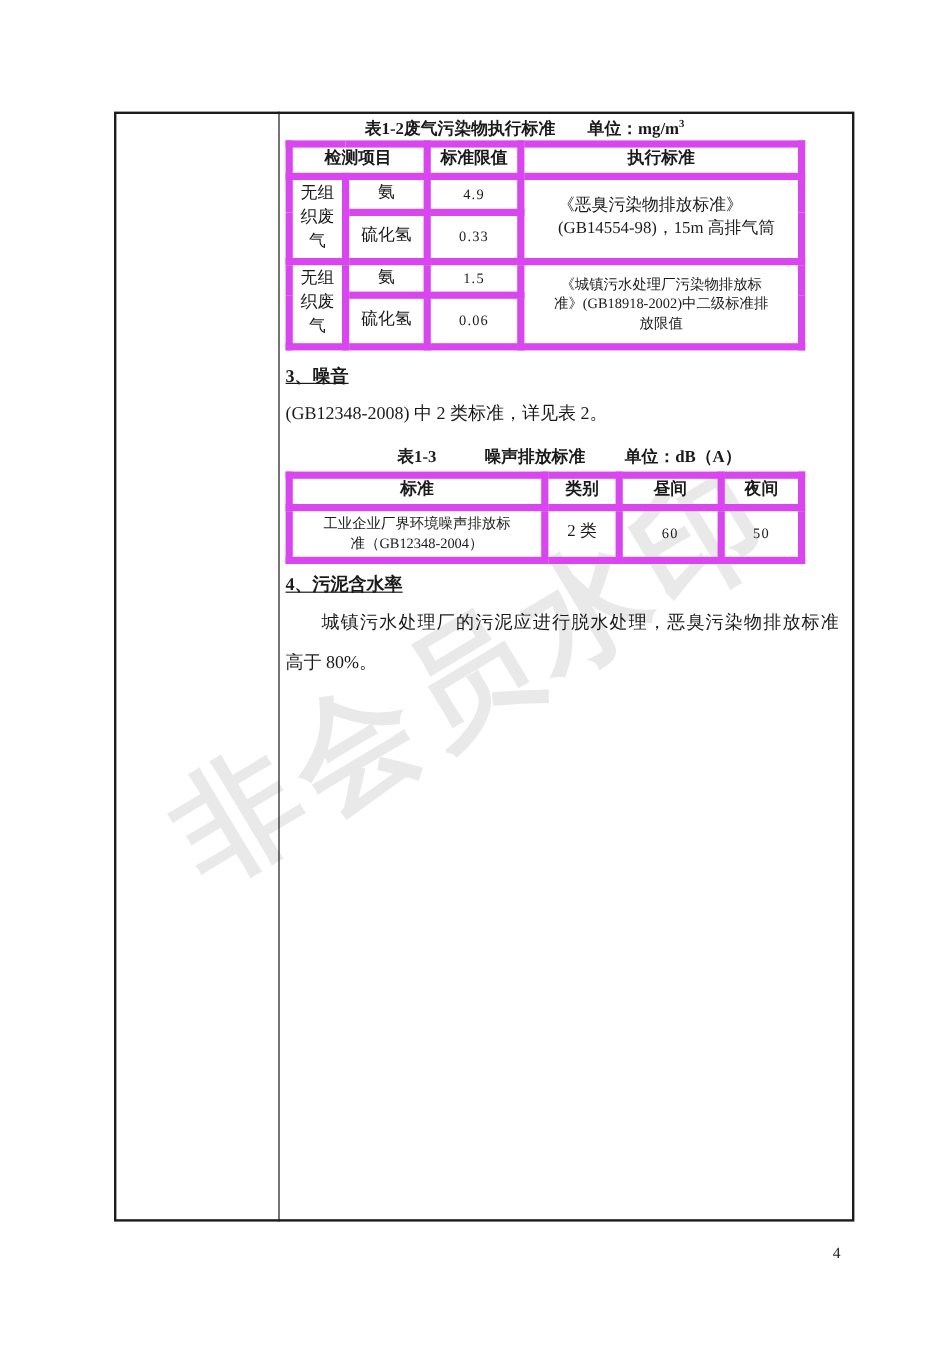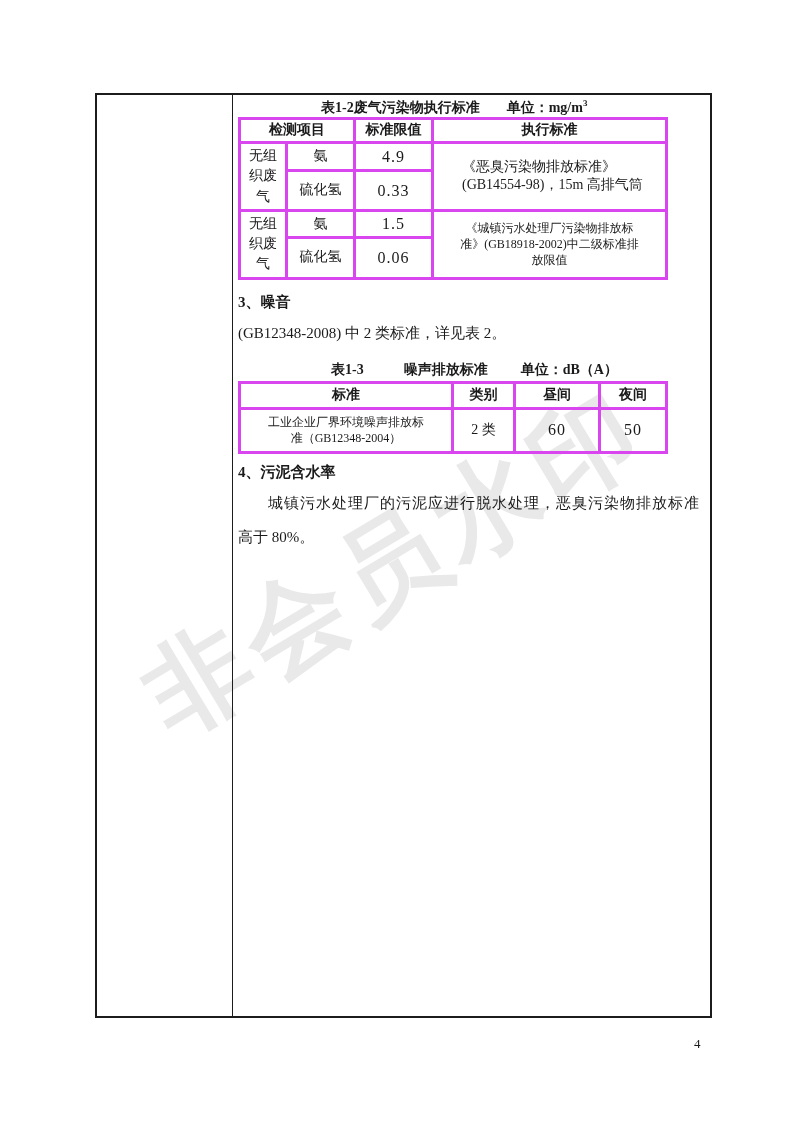--- a/index.html
+++ b/index.html
@@ -57,54 +57,55 @@
 
   .tbl-caption {
     display: flex;
     align-items: baseline;
     font-weight: bold;
     font-size: 14px;
     height: 20px;
     white-space: nowrap;
   }
   .tbl-caption sup { font-size: 9px; }
-  .cap1 .cap-label { margin-left: 83px; }
+  .cap1 .cap-label { margin-left: 66px; }
   .cap1 .cap-title { }
   .cap1 .cap-unit  { margin-left: 27px; }
   .cap2 .cap-label { margin-left: 93px; }
   .cap2 .cap-title { margin-left: 40px; }
   .cap2 .cap-unit  { margin-left: 33px; }
 
   table {
     border-collapse: collapse;
     table-layout: fixed;
     width: 427px;
     border: 2px solid #1c1c1c;
     font-size: 14px;
   }
   th, td {
-    border: 3px solid #d946ef;
+    border: 6px solid #d946ef;
     text-align: center;
     vertical-align: middle;
     padding: 1px 3px;
     line-height: 1.35;
     overflow: hidden;
   }
   th { font-weight: bold; font-size: 14px; }
-  td.num { font-size: 16px; letter-spacing: 1px; }
+  td.num { font-size: 12px; letter-spacing: 1px; }
   td.std-left { text-align: left; padding-left: 28px; font-size: 14px; }
   td.std-center { text-align: center; font-size: 12px; }
   .line { display: block; }
   .group-name { line-height: 1.45; padding: 2px 6px; }
 
   .section-heading {
     font-weight: bold;
     font-size: 15px;
     margin-top: 12px;
     height: 20px;
+    text-decoration: underline;
   }
   .para { margin-top: 4px; }
   .para .pline { display: block; }
   .indent { text-indent: 30px; }
   .spread { letter-spacing: 5px; }
   .spread-sm { letter-spacing: 1px; }
   .p1 .pline { line-height: 35px; }
   .p2 .pline { line-height: 34px; }
 
   .cap2 { margin-top: 10px; }

